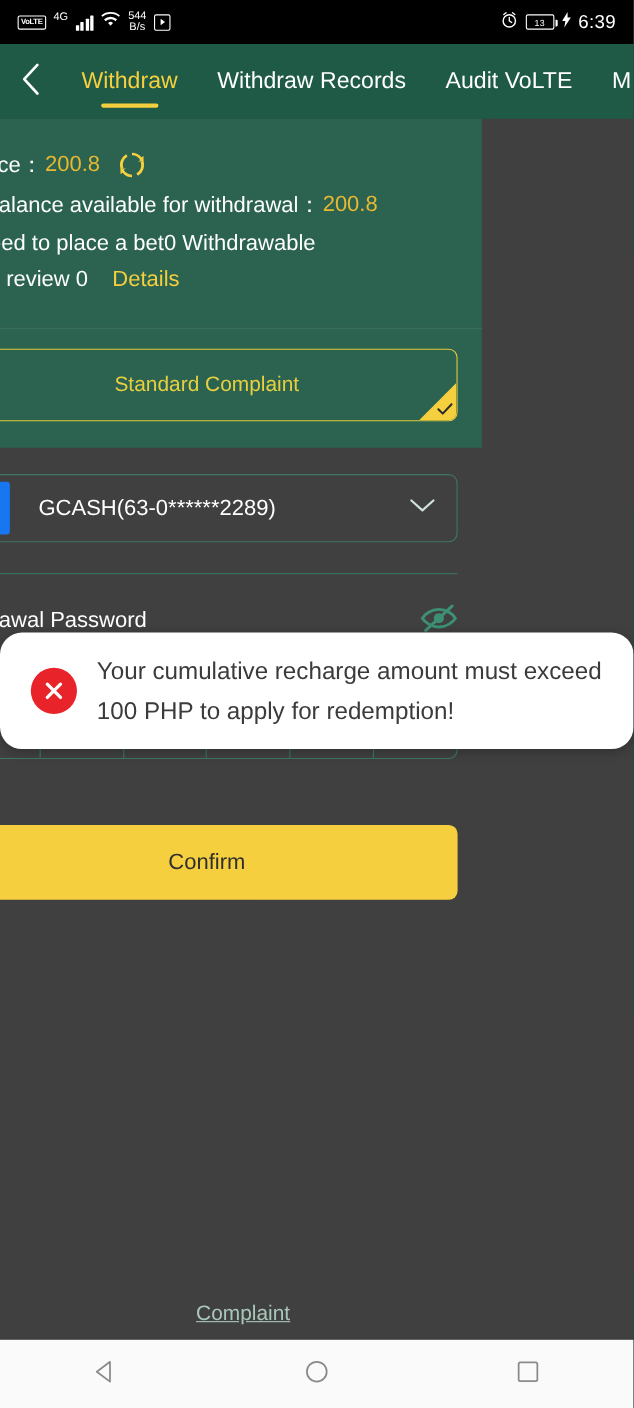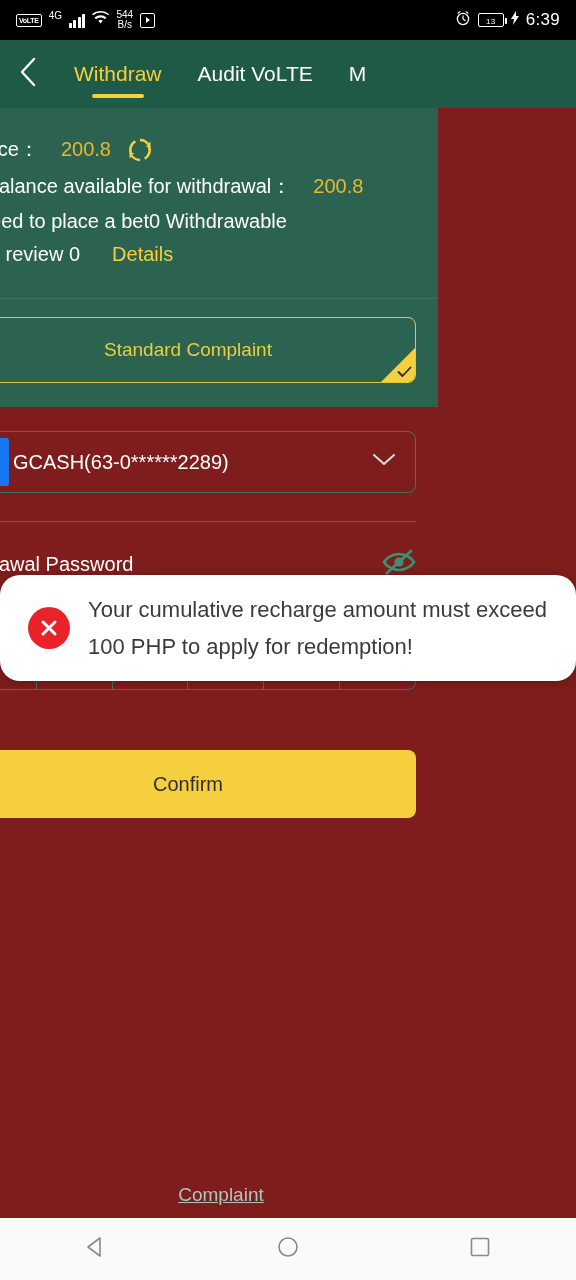--- a/index.html
+++ b/index.html
@@ -2,21 +2,21 @@
 <html><head>
 <meta charset="utf-8">
 <style>
   * { margin:0; padding:0; box-sizing:border-box; }
   html, body {
     width:576px; height:1280px;
     background:#1b4f3e;
     font-family:"Liberation Sans", sans-serif;
     overflow:hidden;
   }
-  #screen { position:relative; width:576px; height:1280px; background:#7f1d1d; }
+  #screen { position:relative; width:576px; height:1280px; background:#404040; }
 
   
   .statusbar {
     position:absolute; top:0; left:0; width:576px; height:40px;
     background:#000; color:#fff;
     display:flex; align-items:center; justify-content:space-between;
     padding:0 16px;
   }
   .sb-left { display:flex; align-items:center; gap:7px; }
   .sb-right { display:flex; align-items:center; gap:7px; font-size:17px; letter-spacing:.3px; }
@@ -61,23 +61,23 @@
 
   
   .panel {
     position:absolute; top:108px; left:-62px; width:500px;
   }
   .card {
     background:#2b6350; padding:18px 22px 22px 22px;
   }
   .card .row { display:flex; align-items:center; color:#fff; font-size:20px; margin:10px 0; }
   .bal-big { font-size:22px; }
-  .amt { color:#e8b830; margin-left:22px; }
+  .amt { color:#e8b830; margin-left:2px; }
   .refresh { margin-left:16px; display:inline-flex; }
-  .details { color:#f5cf3d; margin-left:32px; }
+  .details { color:#f5cf3d; margin-left:22px; }
 
   .sep { height:1px; background:#3b7461; }
 
   .method-wrap { background:#2b6350; padding:18px 22px 24px 22px; }
   .std-btn {
     position:relative; height:66px; border:1.5px solid #e3c93a; border-radius:8px;
     display:flex; align-items:center; justify-content:center;
     color:#e8cf3f; font-size:19px; overflow:hidden;
   }
   .corner-check {
@@ -90,21 +90,21 @@
   .acct-row {
     margin:24px 22px 0 22px; height:62px;
     border:1px solid #3e7763; border-radius:8px;
     display:flex; align-items:center; overflow:hidden;
   }
   .gcash-logo {
     width:48px; height:48px; background:#1677f0; border-radius:3px;
     display:flex; flex-direction:column; align-items:center; justify-content:center;
     flex:none; margin-left:0px;
   }
-  .acct-label { color:#fff; font-size:20px; margin-left:4px; flex:1; }
+  .acct-label { color:#fff; font-size:20px; margin-left:26px; flex:1; }
   .chev { margin-right:18px; }
 
   .divider2 { margin:28px 22px 0 22px; height:1px; background:#3b7461; }
 
   .pw-head {
     margin:24px 22px 0 22px; height:36px;
     display:flex; align-items:center; justify-content:space-between;
   }
   .pw-label { color:#fff; font-size:20px; }
 
@@ -206,20 +206,23 @@
     <div class="back-btn">
       <span>
         <svg width="20" height="32" viewBox="0 0 20 32">
           <path d="M16 3 4 16l12 13" fill="none" stroke="#fff" stroke-width="2.4" stroke-linecap="round" stroke-linejoin="round"></path>
         </svg>
       </span>
     </div>
     <div class="tabs">
       <div class="tab active">
         <span>Withdraw</span>
+      </div>
+      <div class="tab">
+        <span>Withdraw Records</span>
       </div>
       <div class="tab">
         <span>Audit VoLTE</span>
       </div>
       <div class="tab">
         <span>M</span>
       </div>
     </div>
   </div>
 

